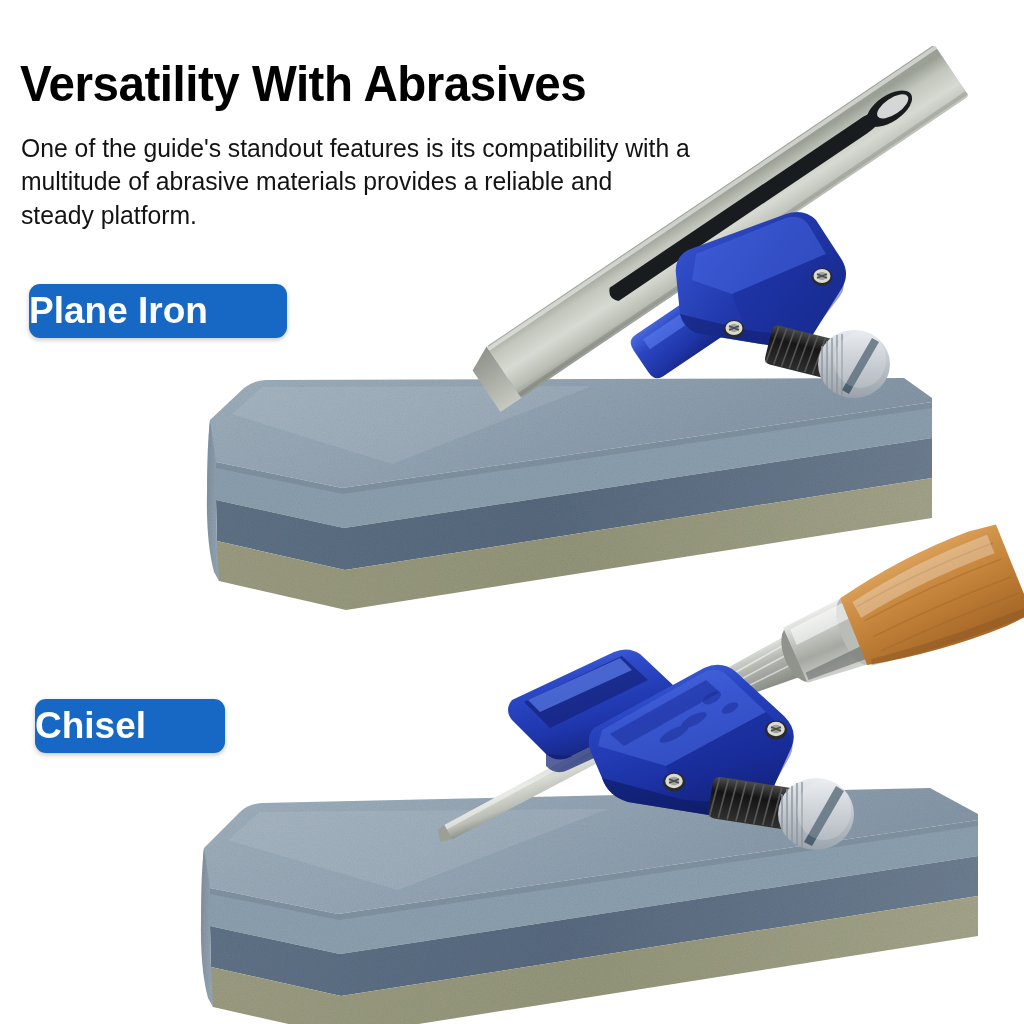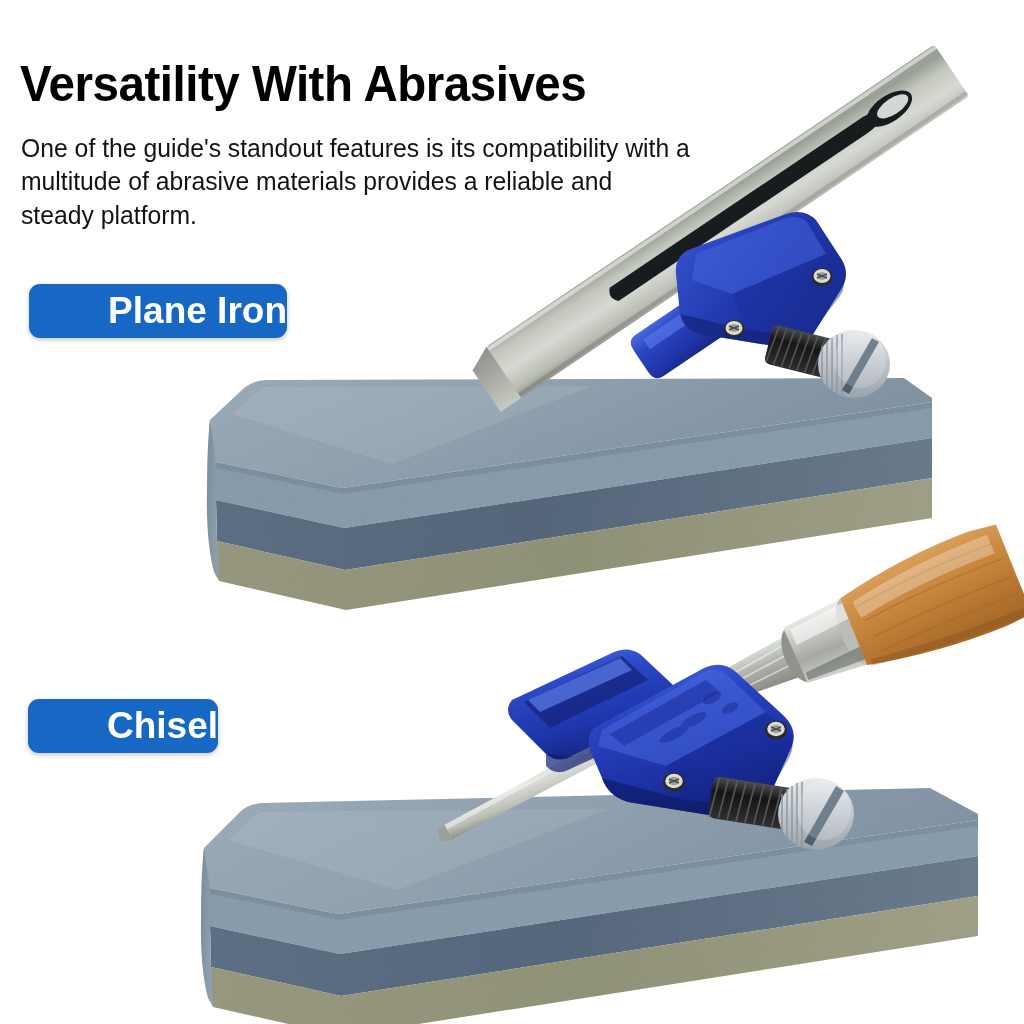--- a/index.html
+++ b/index.html
@@ -48,33 +48,33 @@
 
   
   .badge {
     position: absolute;
     background: #1668c4;
     border-radius: 11px;
     color: #ffffff;
     font-weight: bold;
     display: flex;
     align-items: center;
-    justify-content: flex-end;
+    justify-content: flex-start;
     box-shadow: 0 2px 5px rgba(0,0,0,0.22);
     letter-spacing: 0px;
   }
   #badge-plane-iron {
     left: 29px;
     top: 238px;
     width: 258px;
     height: 54px;
     font-size: 37px;
   }
   #badge-chisel {
-    left: 28px;
+    left: 35px;
     top: 653px;
     width: 190px;
     height: 54px;
     font-size: 37px;
   }
 
   
   .stone {
     position: absolute;
   }

